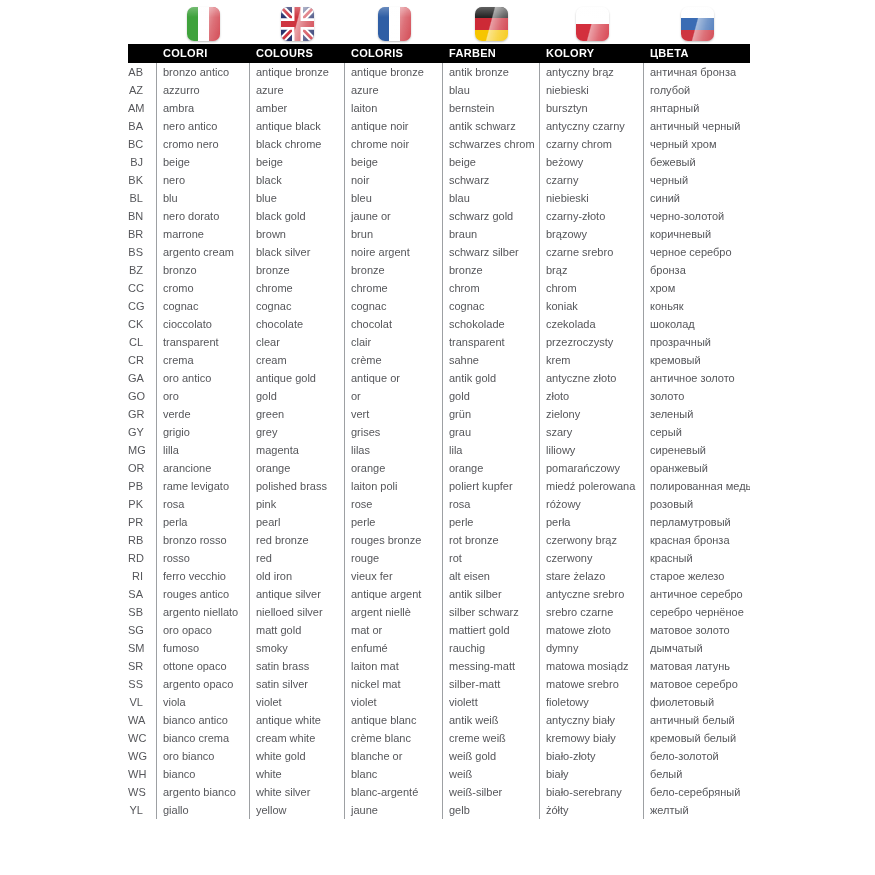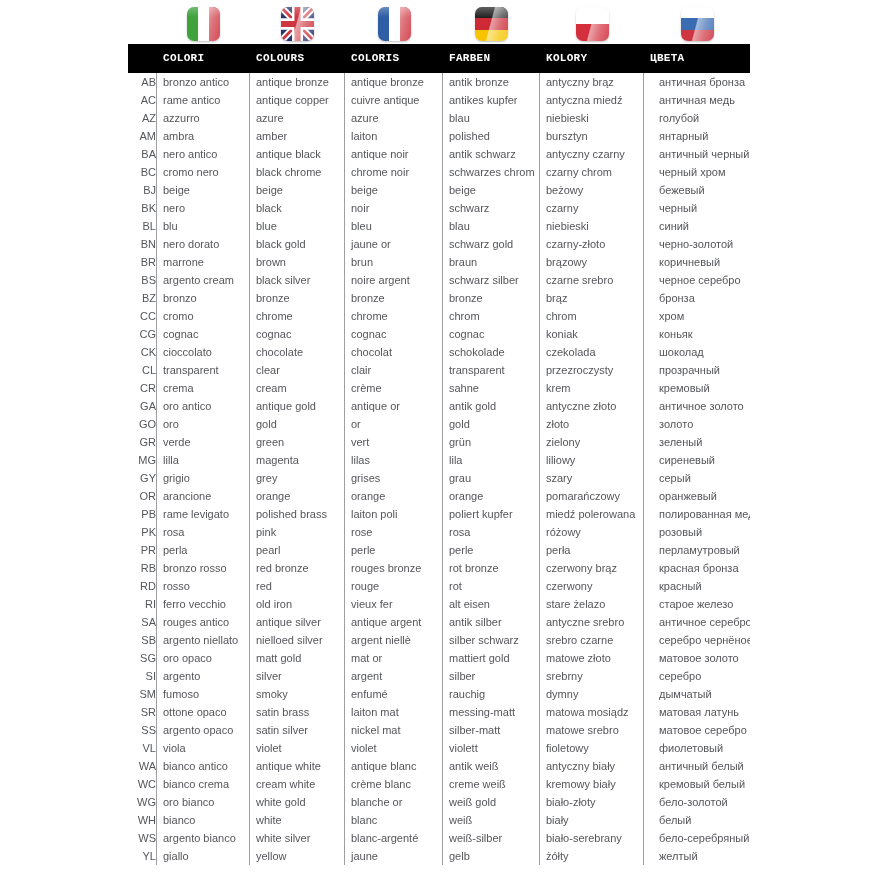--- a/index.html
+++ b/index.html
@@ -40,39 +40,38 @@
   }
   .flag-it{background:linear-gradient(90deg,#3fa23c 0 33.4%,#ffffff 33.4% 66.7%,#ce3540 66.7% 100%);}
   .flag-fr{background:linear-gradient(90deg,#2f5ea5 0 33.4%,#ffffff 33.4% 66.7%,#ce3540 66.7% 100%);}
   .flag-de{background:linear-gradient(180deg,#242424 0 33.4%,#cd2a36 33.4% 66.7%,#f6c500 66.7% 100%);}
   .flag-pl{background:linear-gradient(180deg,#ffffff 0 50%,#d32f3d 50% 100%);}
   .flag-ru{background:linear-gradient(180deg,#ffffff 0 33.4%,#3a6cb4 33.4% 66.7%,#ce3540 66.7% 100%);}
   .flag-uk svg{position:absolute;inset:0;width:100%;height:100%;}
 
   
   .header-bar{
-    height:29px;background:var(--bar-bg);
+    height:19px;background:var(--bar-bg);
     align-items:center;
-    font-family:Liberation Mono, monospace;
   }
   .header-bar .hcell{
     color:var(--bar-text);font-size:11px;font-weight:bold;
     letter-spacing:0.3px;line-height:17px;padding-left:6px;
     white-space:nowrap;overflow:hidden;
   }
 
   
   .tbody .row{height:18px;}
   .cell{
     font-size:11px;line-height:18px;color:var(--body-text);
     white-space:nowrap;overflow:hidden;
   }
-  .cell.code{text-align:right;padding-right:0;border-right:1px solid var(--divider);}
+  .cell.code{text-align:right;padding-right:13px;border-right:1px solid var(--divider);}
   .cell.lang{padding-left:6px;border-right:1px solid var(--divider);}
-  .cell.lang.last{border-right:none;margin-left:9px;}
+  .cell.lang.last{border-right:none;}
 </style>
 </head>
 <body>
 
 <div class="sheet">
   <div class="table-wrap">
 
     <div class="grid flags-row">
       <div class="flag-cell"></div>
       <div class="flag-cell">
@@ -117,46 +116,37 @@
   <div class="grid row">
     <div class="cell code">AB</div>
     <div class="cell lang">bronzo antico</div>
     <div class="cell lang">antique bronze</div>
     <div class="cell lang">antique bronze</div>
     <div class="cell lang">antik bronze</div>
     <div class="cell lang">antyczny brąz</div>
     <div class="cell lang last">античная бронза</div>
   </div>
 
-  <div class="grid row">
-    <div class="cell code">AC</div>
-    <div class="cell lang">rame antico</div>
-    <div class="cell lang">antique copper</div>
-    <div class="cell lang">cuivre antique</div>
-    <div class="cell lang">antikes kupfer</div>
-    <div class="cell lang">antyczna miedź</div>
-    <div class="cell lang last">античная медь</div>
-  </div>
 
   <div class="grid row">
     <div class="cell code">AZ</div>
     <div class="cell lang">azzurro</div>
     <div class="cell lang">azure</div>
     <div class="cell lang">azure</div>
     <div class="cell lang">blau</div>
     <div class="cell lang">niebieski</div>
     <div class="cell lang last">голубой</div>
   </div>
 
   <div class="grid row">
     <div class="cell code">AM</div>
     <div class="cell lang">ambra</div>
     <div class="cell lang">amber</div>
     <div class="cell lang">laiton</div>
-    <div class="cell lang">polished</div>
+    <div class="cell lang">bernstein</div>
     <div class="cell lang">bursztyn</div>
     <div class="cell lang last">янтарный</div>
   </div>
 
   <div class="grid row">
     <div class="cell code">BA</div>
     <div class="cell lang">nero antico</div>
     <div class="cell lang">antique black</div>
     <div class="cell lang">antique noir</div>
     <div class="cell lang">antik schwarz</div>
@@ -319,40 +309,40 @@
     <div class="cell code">GR</div>
     <div class="cell lang">verde</div>
     <div class="cell lang">green</div>
     <div class="cell lang">vert</div>
     <div class="cell lang">grün</div>
     <div class="cell lang">zielony</div>
     <div class="cell lang last">зеленый</div>
   </div>
 
   <div class="grid row">
+    <div class="cell code">GY</div>
+    <div class="cell lang">grigio</div>
+    <div class="cell lang">grey</div>
+    <div class="cell lang">grises</div>
+    <div class="cell lang">grau</div>
+    <div class="cell lang">szary</div>
+    <div class="cell lang last">серый</div>
+  </div>
+
+  <div class="grid row">
     <div class="cell code">MG</div>
     <div class="cell lang">lilla</div>
     <div class="cell lang">magenta</div>
     <div class="cell lang">lilas</div>
     <div class="cell lang">lila</div>
     <div class="cell lang">liliowy</div>
     <div class="cell lang last">сиреневый</div>
   </div>
 
   <div class="grid row">
-    <div class="cell code">GY</div>
-    <div class="cell lang">grigio</div>
-    <div class="cell lang">grey</div>
-    <div class="cell lang">grises</div>
-    <div class="cell lang">grau</div>
-    <div class="cell lang">szary</div>
-    <div class="cell lang last">серый</div>
-  </div>
-
-  <div class="grid row">
     <div class="cell code">OR</div>
     <div class="cell lang">arancione</div>
     <div class="cell lang">orange</div>
     <div class="cell lang">orange</div>
     <div class="cell lang">orange</div>
     <div class="cell lang">pomarańczowy</div>
     <div class="cell lang last">оранжевый</div>
   </div>
 
   <div class="grid row">
@@ -438,29 +428,20 @@
   <div class="grid row">
     <div class="cell code">SG</div>
     <div class="cell lang">oro opaco</div>
     <div class="cell lang">matt gold</div>
     <div class="cell lang">mat or</div>
     <div class="cell lang">mattiert gold</div>
     <div class="cell lang">matowe złoto</div>
     <div class="cell lang last">матовое золото</div>
   </div>
 
-  <div class="grid row">
-    <div class="cell code">SI</div>
-    <div class="cell lang">argento</div>
-    <div class="cell lang">silver</div>
-    <div class="cell lang">argent</div>
-    <div class="cell lang">silber</div>
-    <div class="cell lang">srebrny</div>
-    <div class="cell lang last">серебро</div>
-  </div>
 
   <div class="grid row">
     <div class="cell code">SM</div>
     <div class="cell lang">fumoso</div>
     <div class="cell lang">smoky</div>
     <div class="cell lang">enfumé</div>
     <div class="cell lang">rauchig</div>
     <div class="cell lang">dymny</div>
     <div class="cell lang last">дымчатый</div>
   </div>

